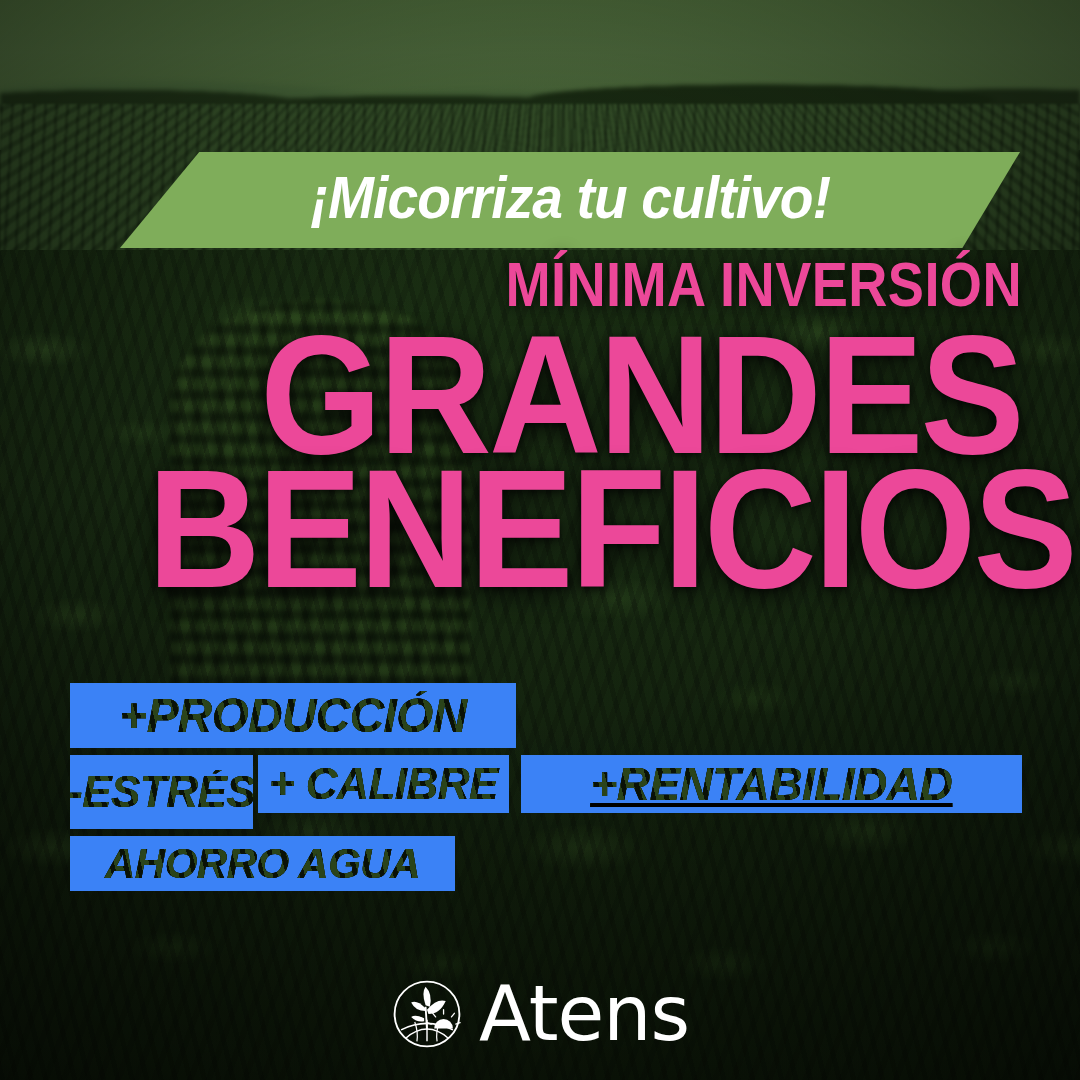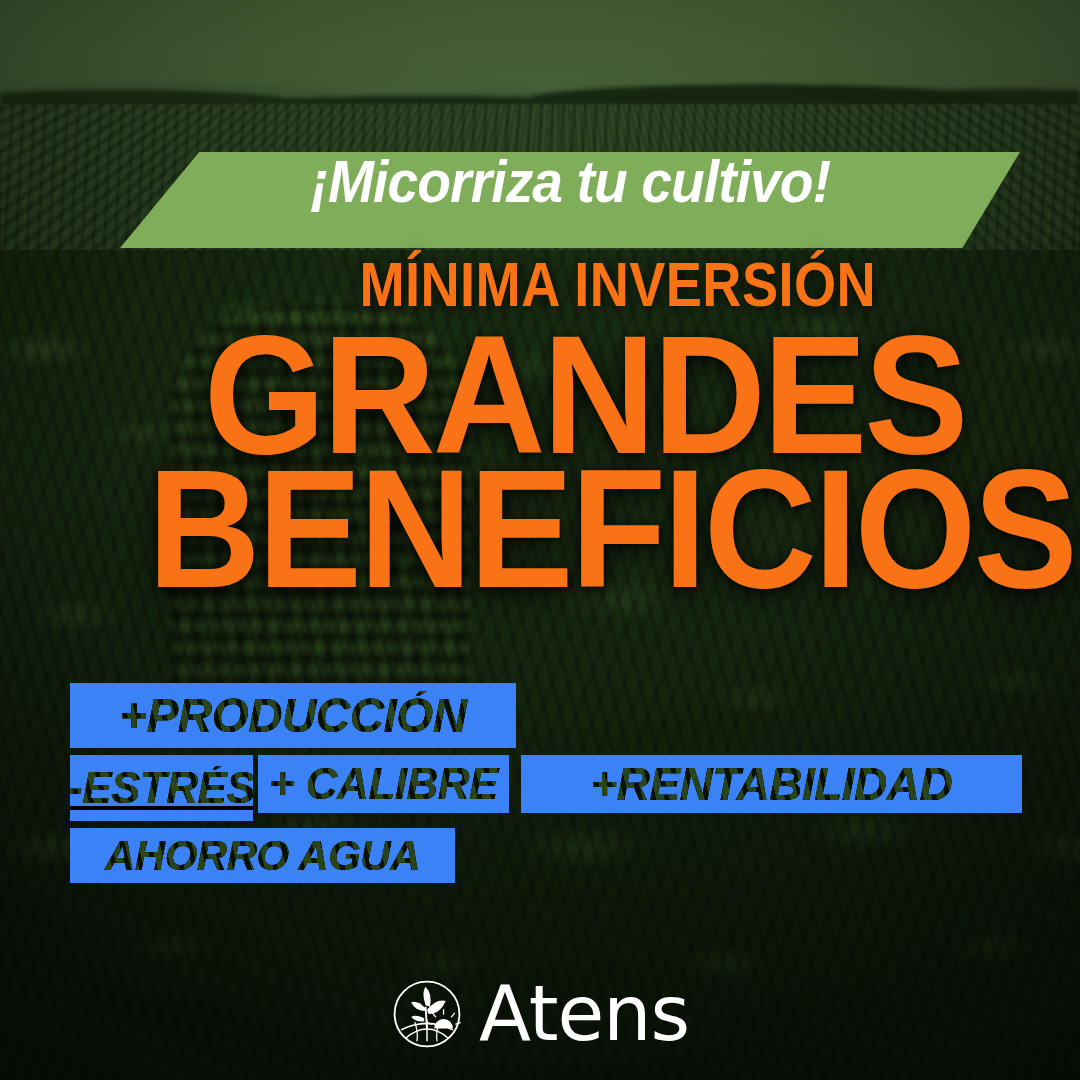--- a/index.html
+++ b/index.html
@@ -133,39 +133,39 @@
     position:absolute; inset:0;
     background:radial-gradient(ellipse 80% 70% at 50% 45%, transparent 30%, rgba(0,0,0,.55) 100%);
   }
 
   
   .banner{
     position:absolute; left:120px; top:152px;
     width:900px; height:96px;
     background:#7fad5a;
     clip-path:polygon(6.2% 100%, 0 100%, 8.8% 0, 100% 0, 93.6% 100%);
-    display:flex; align-items:flex-start; justify-content:center;
+    display:flex; align-items:center; justify-content:center;
   }
   .banner-text{
     color:#ffffff;
     font-size:60px;
     font-weight:bold;
     font-style:italic;
     letter-spacing:-1px;
     transform:scaleX(.92);
     white-space:nowrap;
     line-height:1;
     padding-bottom:4px;
   }
 
   
   .headline{
     position:absolute; left:82px; right:58px; top:252px;
-    text-align:center;
-    color:#f97316;
+    text-align:right;
+    color:#ec4899;
   }
   .h-small{
     font-size:63px;
     font-weight:bold;
     letter-spacing:.5px;
     transform:scaleX(.86);
     transform-origin:right center;
     line-height:1.02;
     text-shadow:0 3px 16px rgba(0,0,0,.75);
     white-space:nowrap;
@@ -218,27 +218,27 @@
   }
 
   
   .r1 .c-left   { width:446px; height:65px; }
   .r1 .c-left  .chip-text{ font-size:49px; transform:scaleX(.97); }
   .r1 .gap     { width:14px; }
   .r1 .c-right  { width:492px; height:65px; }
   .r1 .c-right .chip-text{ font-size:49px; transform:scaleX(.99); }
 
   
-  .r2 .c-a { width:187px; height:66px;text-decoration:underline; }
+  .r2 .c-a { width:187px; height:74px; }
   .r2 .c-a .chip-text{ font-size:44px; }
   .r2 .gap1 { width:5px; }
   .r2 .c-b { width:256px; height:58px;text-align:center; }
   .r2 .c-b .chip-text{ font-size:44px; }
   .r2 .gap2 { width:12px; }
-  .r2 .c-c { width:512px; height:58px; }
+  .r2 .c-c { width:512px; height:58px;text-decoration:underline; }
   .r2 .c-c .chip-text{ font-size:46px; transform:scaleX(1.0); }
 
   
   .r3 .c-left { width:385px; height:55px;justify-content:center; }
   .r3 .c-left .chip-text{ font-size:42px; }
   .r3 .gap { width:13px; }
   .r3 .c-right { width:554px; height:55px; }
   .r3 .c-right .chip-text{ font-size:42px; transform:scaleX(.97); }
 
   

